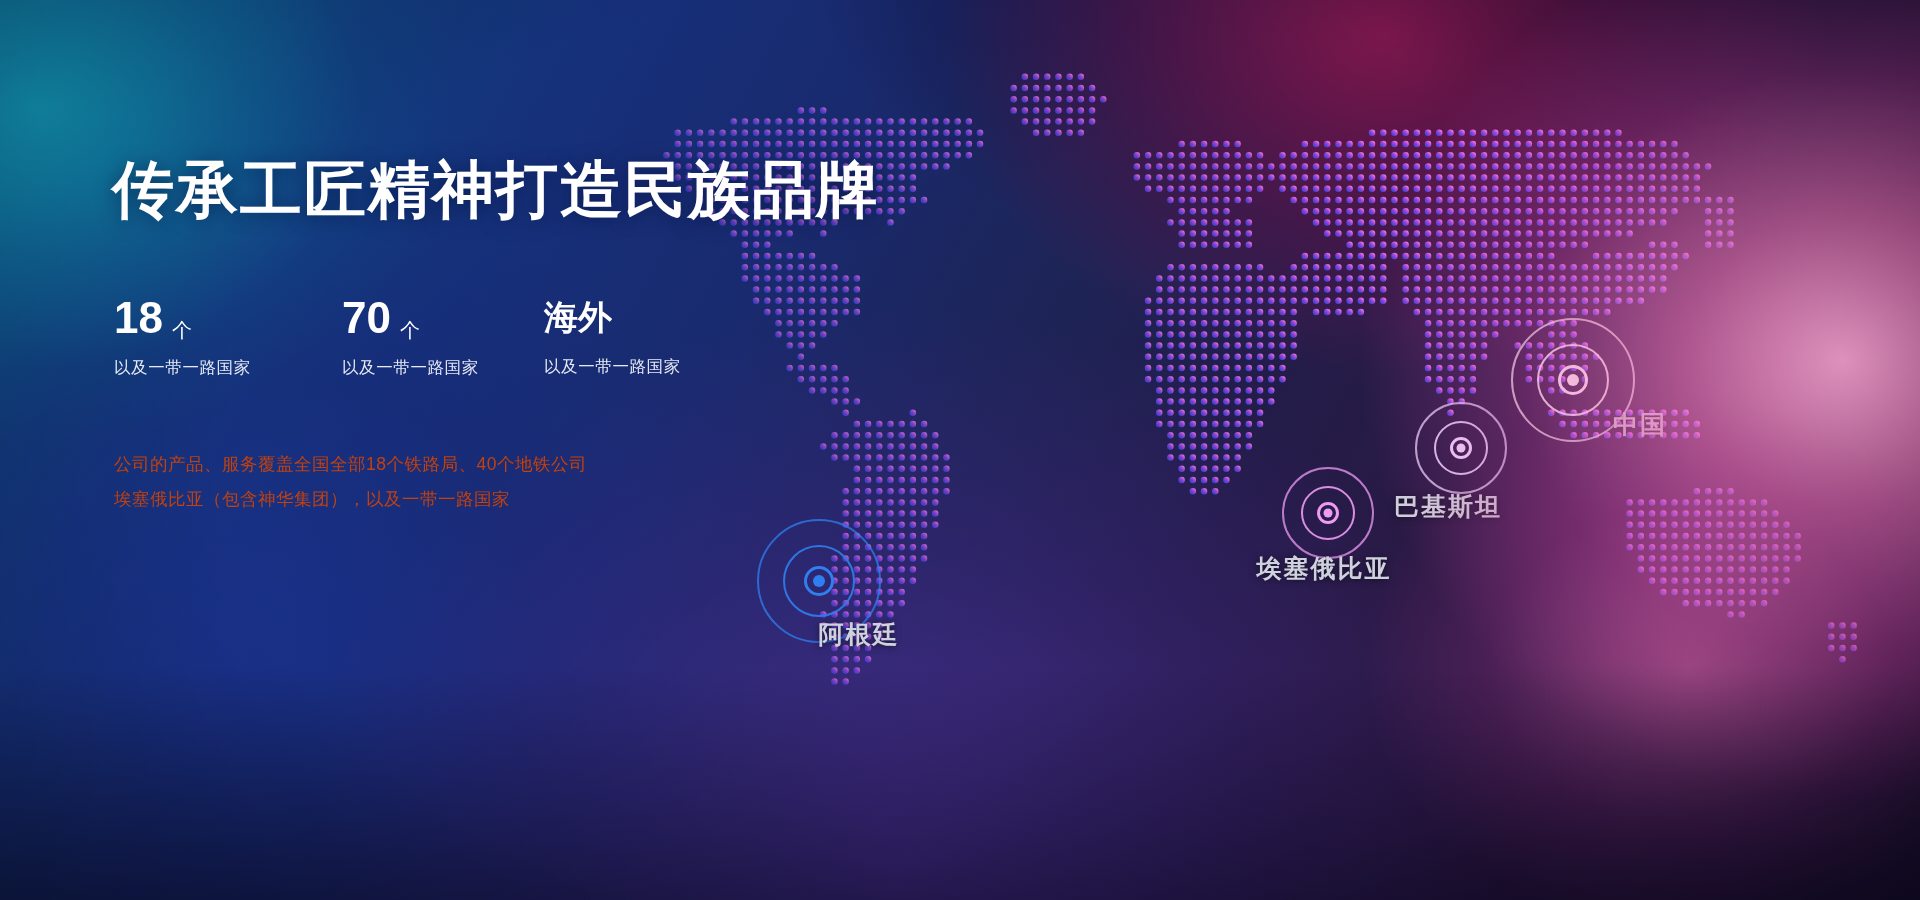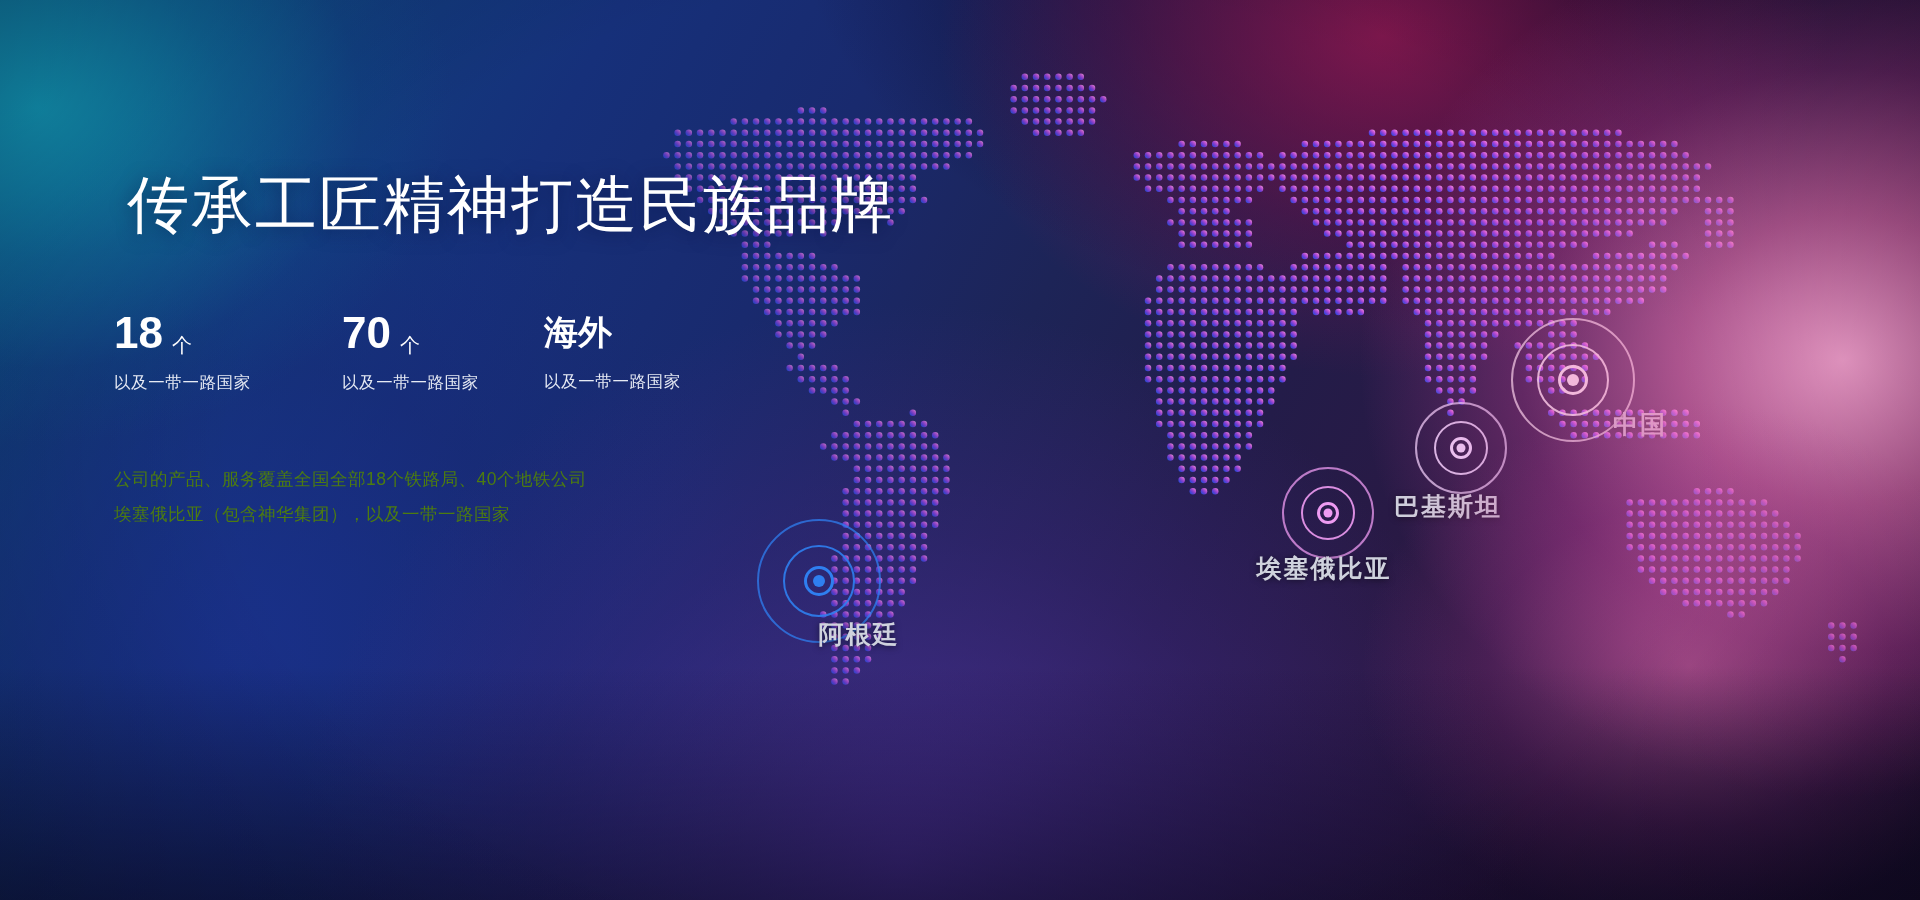--- a/index.html
+++ b/index.html
@@ -74,40 +74,40 @@
   .marker .core{position:absolute;border-radius:50%;transform:translate(-50%,-50%);left:0;top:0;}
   .mlabel{
     position:absolute;color:#cfd2dd;font-size:25px;font-weight:700;
     letter-spacing:2px;white-space:nowrap;transform:translate(-50%,0);
     text-shadow:0 1px 6px rgba(0,0,0,.55);
   }
 
   
   #copy{position:absolute;left:112px;top:155px;width:800px;}
   .headline{
-    color:#fff;font-size:62px;font-weight:400;letter-spacing:2px;
-    line-height:1.12;margin:15px;
+    color:#fff;font-size:62px;font-weight:700;letter-spacing:2px;
+    line-height:1.12;margin:0;
     text-shadow:0 2px 18px rgba(4,14,60,.55);
   }
   .subline{
     color:#eef1f8;font-size:19.5px;letter-spacing:.9px;margin:20px 0 0 2px;
     font-weight:400;white-space:nowrap;
   }
   .stats{display:flex;margin:72px 0 0 2px;}
   .stat{position:relative;}
   .stat:nth-child(1){width:228px;}
   .stat:nth-child(2){width:202px;}
   .stat .num{
     color:#fff;font-size:44px;font-weight:700;line-height:1;
     display:flex;align-items:flex-end;
   }
   .stat .num .unit{font-size:20px;font-weight:400;margin-left:9px;}
   .stat .big{font-size:34px;font-weight:700;color:#fff;line-height:1.25;}
   .stat .cap{color:#e6eaf4;font-size:16.5px;margin-top:17px;letter-spacing:.6px;white-space:nowrap;}
-  #desc{margin:68px 0 0 2px;color:#4d7c0f;font-size:17.5px;line-height:2.0;letter-spacing:.5px;}
+  #desc{margin:68px 0 0 2px;color:#c2410c;font-size:17.5px;line-height:2.0;letter-spacing:.5px;}
   #desc div{white-space:nowrap;}
 </style>
 </head>
 <body>
 
 <div id="stage">
 
   <div class="bg bg-base"></div>
   <div class="bg bg-blueL"></div>
   <div class="bg bg-violet"></div>

